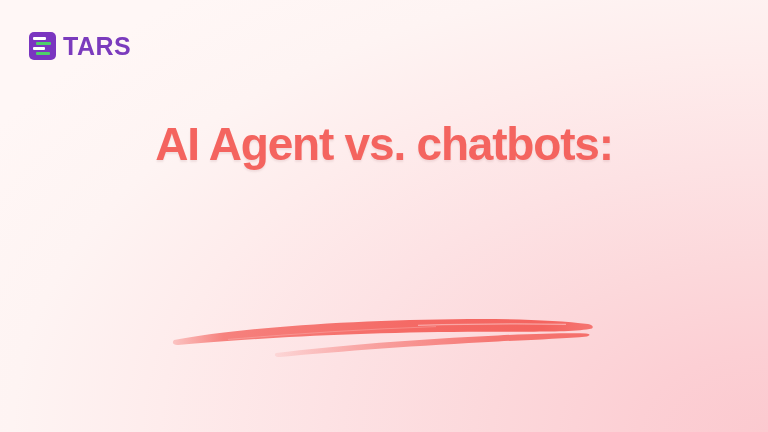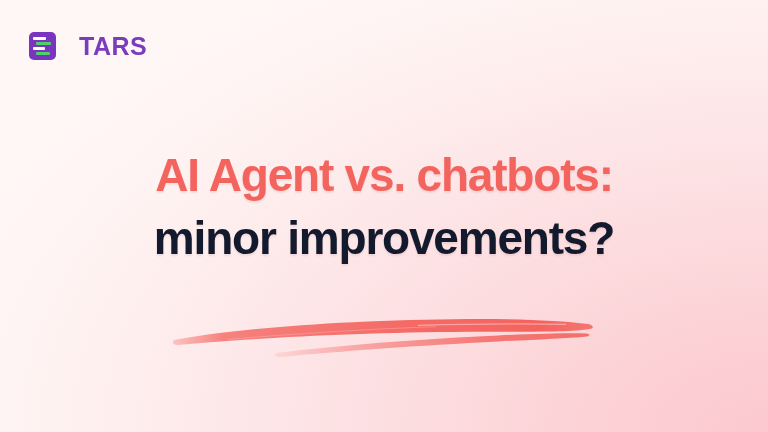--- a/index.html
+++ b/index.html
@@ -31,21 +31,21 @@
     overflow: hidden;
   }
 
   
   .logo {
     position: absolute;
     left: 29px;
     top: 32px;
     display: flex;
     align-items: center;
-    gap: 23px;
+    gap: 7px;
   }
   .logo-mark {
     width: 27px;
     height: 28px;
     border-radius: 5px;
     background: #7a35c0;
     display: flex;
     flex-direction: column;
     justify-content: center;
     align-items: flex-start;
@@ -84,21 +84,21 @@
   }
   .hl-line {
     font-family: "Liberation Sans", sans-serif;
     font-weight: bold;
     font-size: 46px;
     line-height: 63px;
     letter-spacing: -1.2px;
     white-space: nowrap;
     text-shadow: 0 2px 2px rgba(120, 60, 70, 0.10);
   }
-  .hl-accent { color: #f4645f; margin-top: 31px; }
+  .hl-accent { color: #f4645f; }
   .hl-dark   { color: #141a2e; }
 
   
   .underline-wrap {
     position: absolute;
     left: 168px;
     top: 312px;
     width: 430px;
     height: 48px;
     pointer-events: none;
@@ -119,21 +119,20 @@
       <span class="bar-w1"></span>
       <span class="bar-g1"></span>
       <span class="bar-w2"></span>
       <span class="bar-g2"></span>
     </div>
     <div class="logo-word">TARS</div>
   </div>
 
   <div class="headline">
     <div class="hl-line hl-accent">AI Agent vs. chatbots:</div>
-    <div class="hl-line hl-dark">minor improvements?</div>
   </div>
 
   <div class="underline-wrap">
     <svg viewBox="0 0 430 48" xmlns="http://www.w3.org/2000/svg" aria-hidden="true">
       <defs>
         <linearGradient id="strokeFade" x1="0" y1="0" x2="1" y2="0">
           <stop offset="0%" stop-color="#f4645f" stop-opacity="0.30"></stop>
           <stop offset="12%" stop-color="#f4645f" stop-opacity="0.78"></stop>
           <stop offset="55%" stop-color="#f4645f" stop-opacity="0.95"></stop>
           <stop offset="88%" stop-color="#f4645f" stop-opacity="1"></stop>

